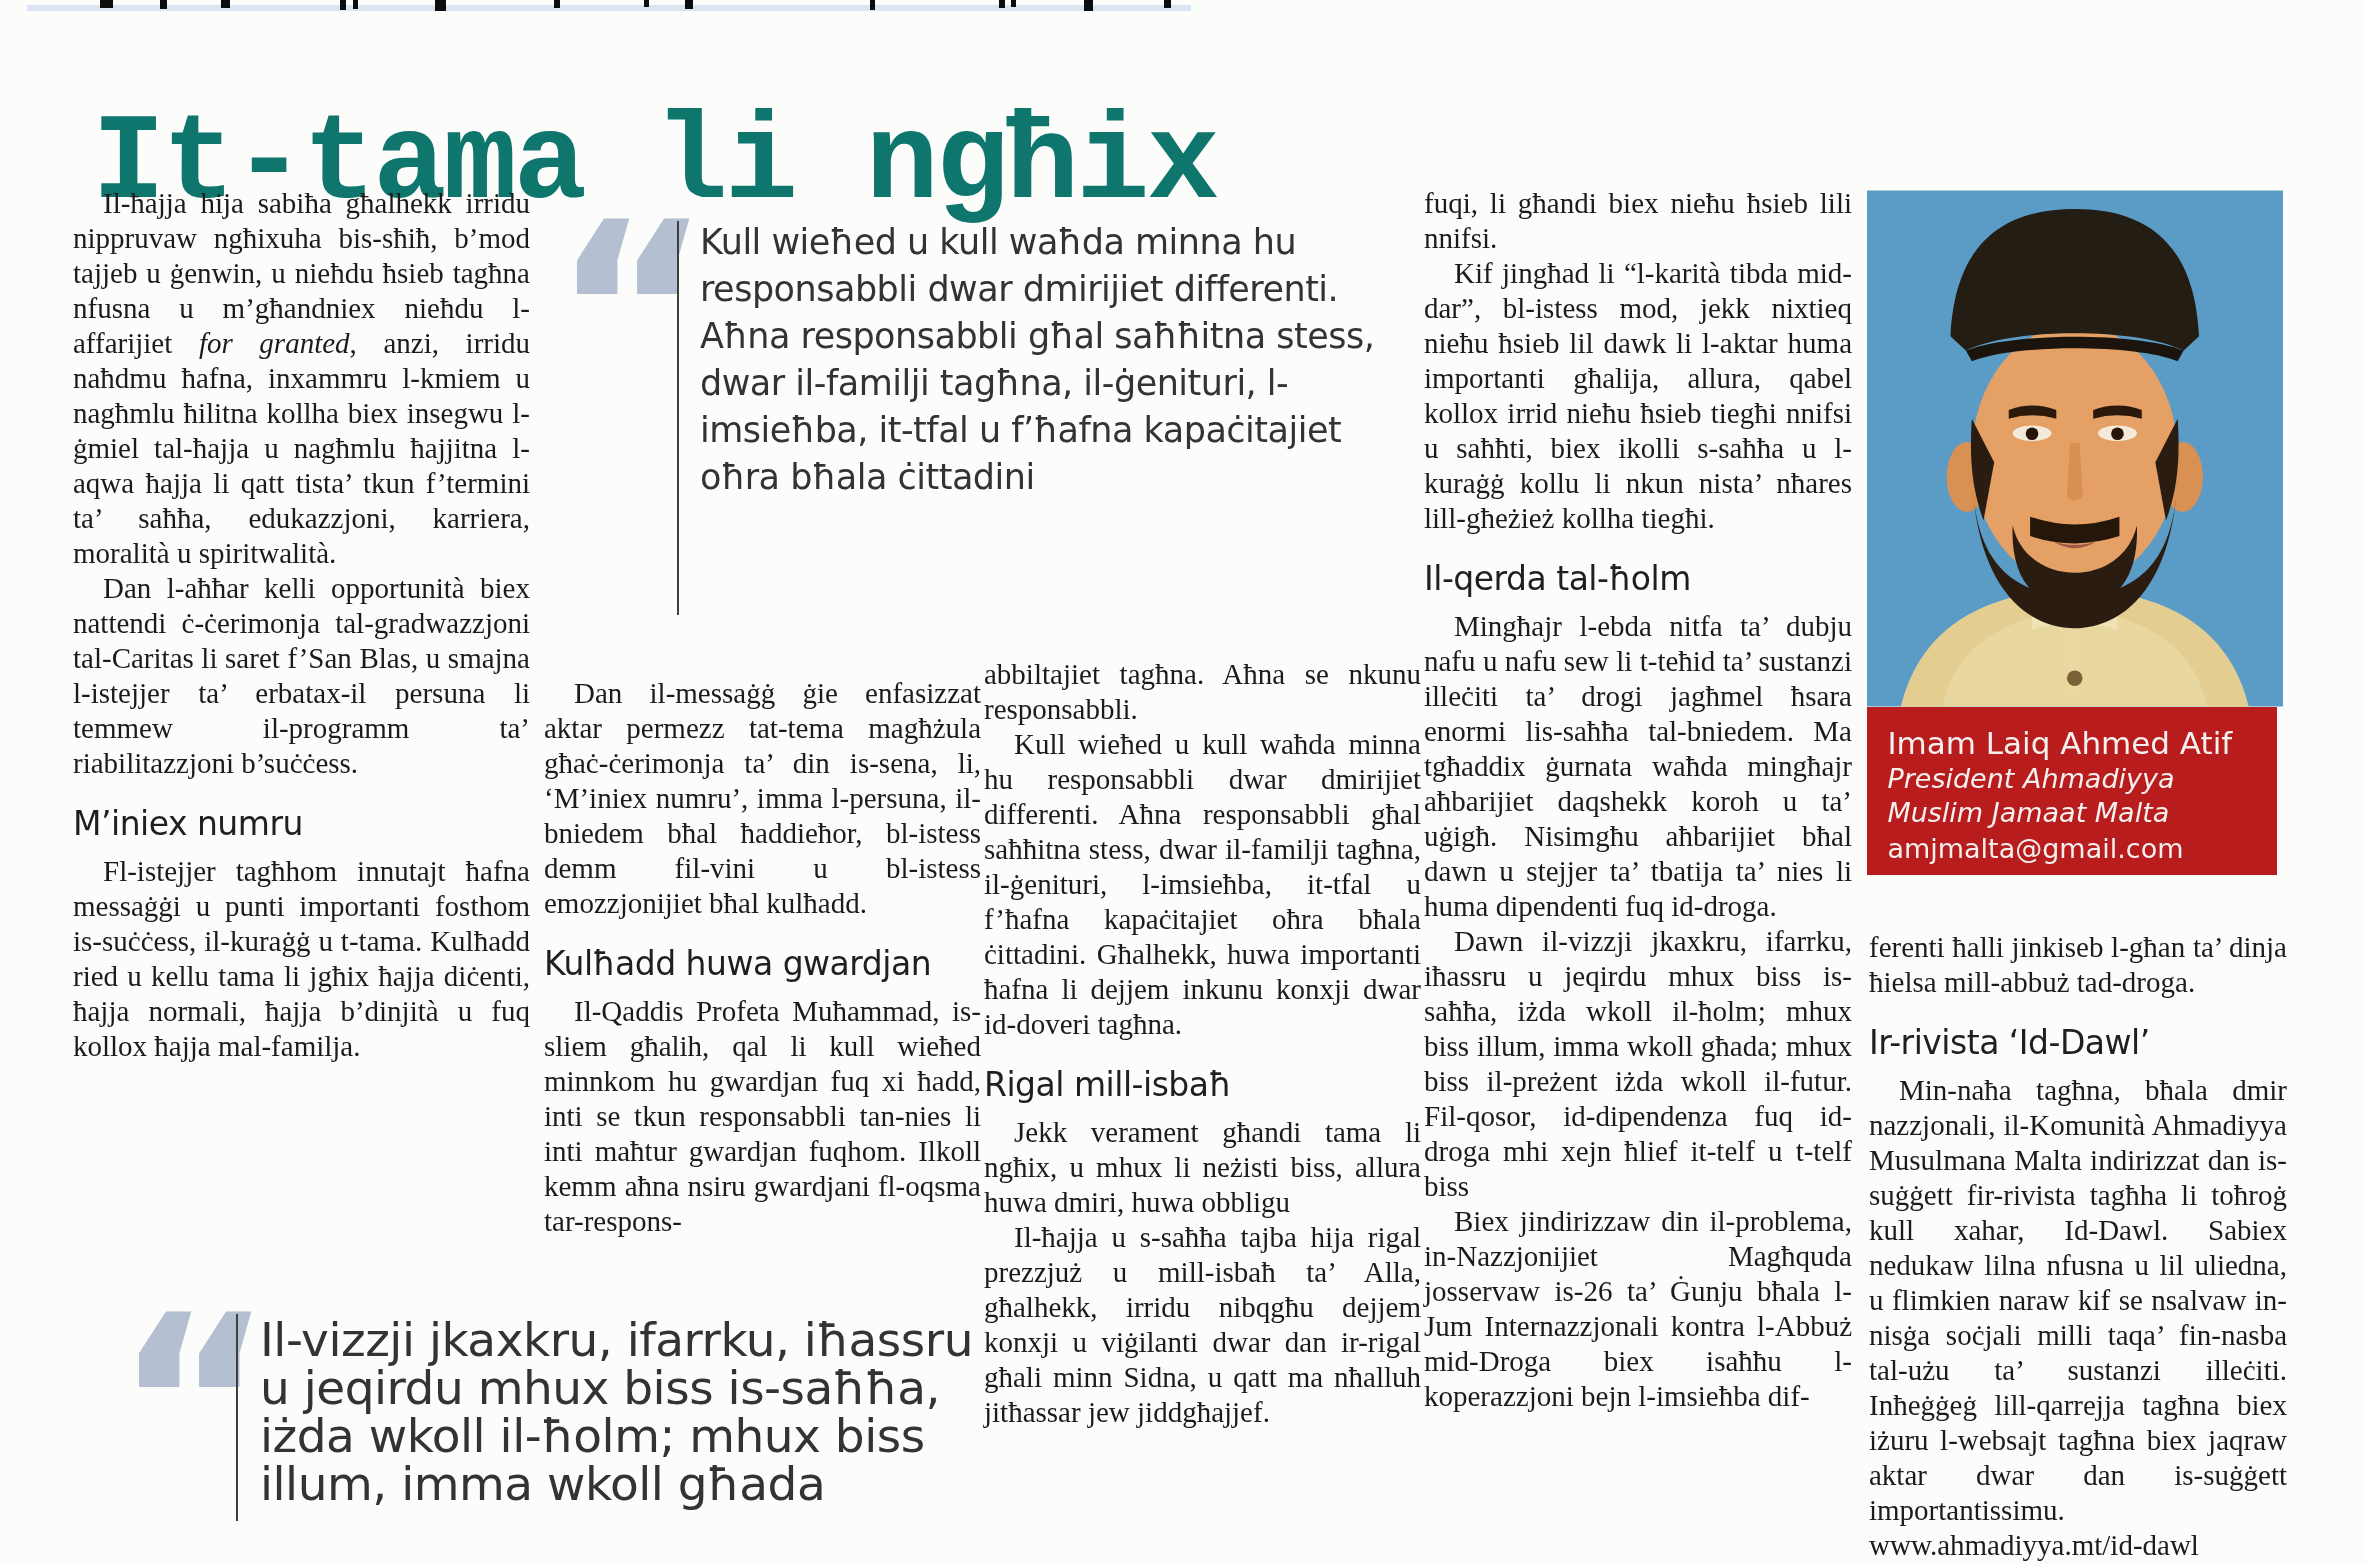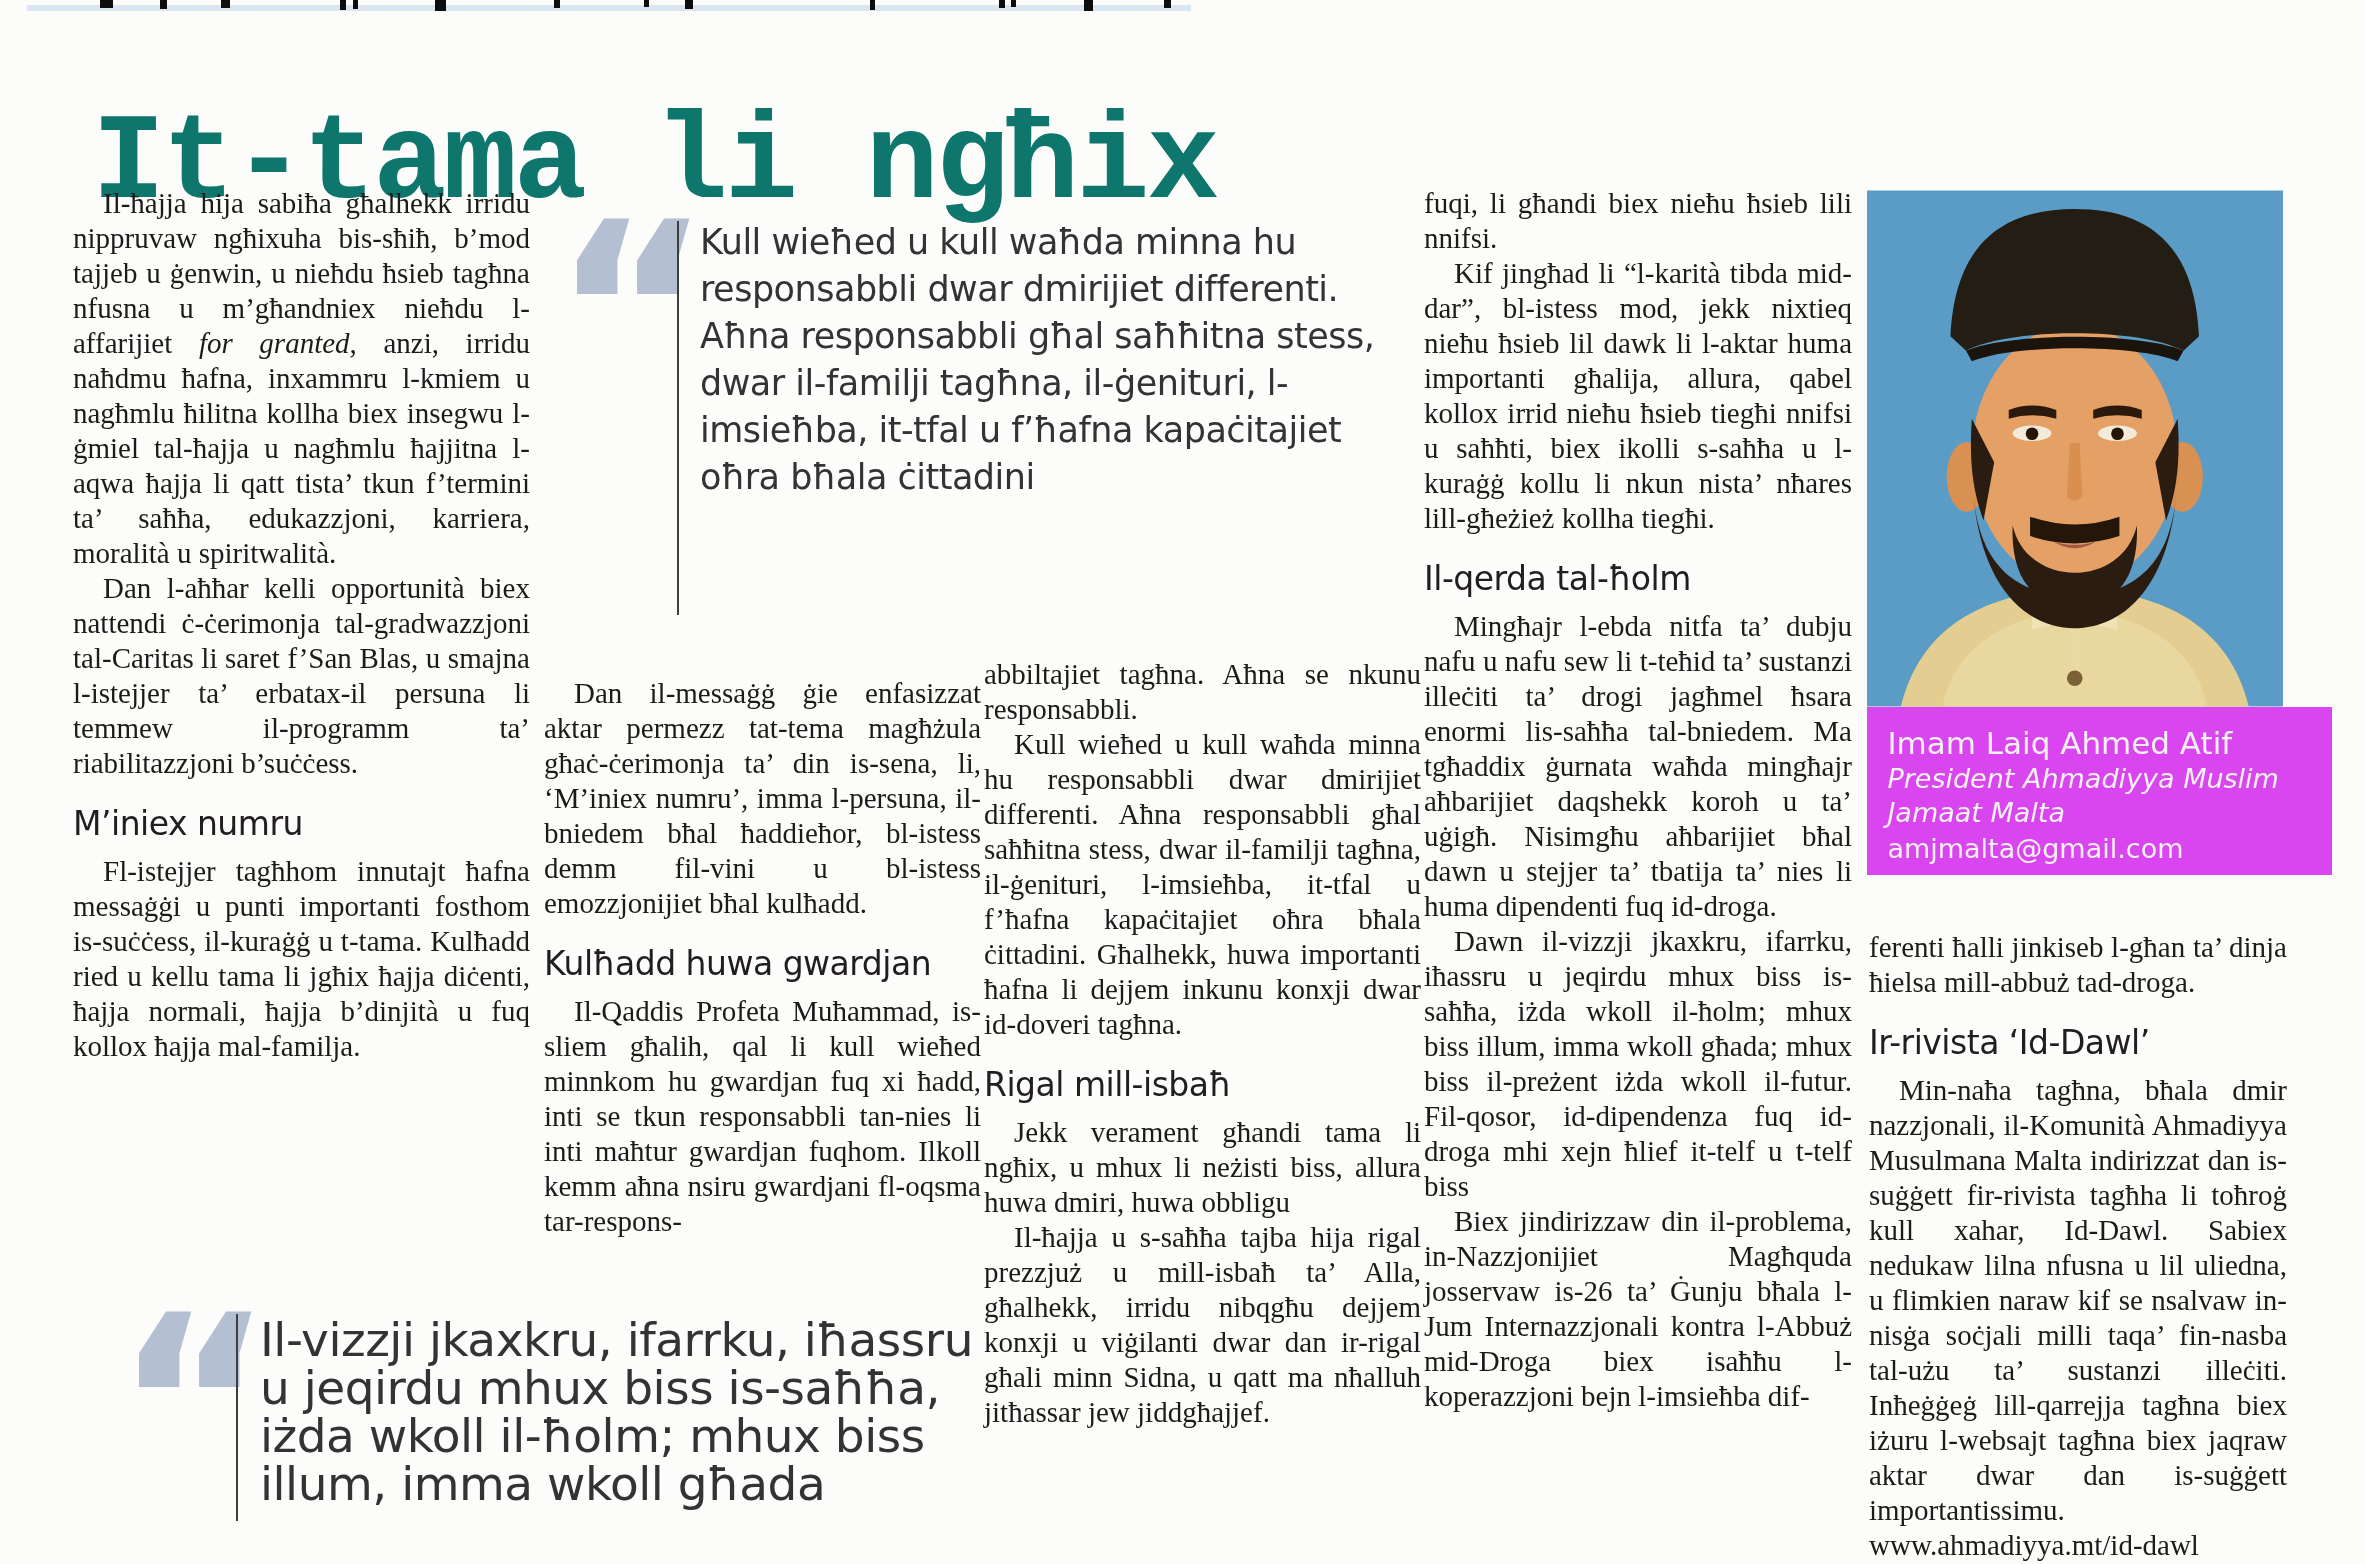--- a/index.html
+++ b/index.html
@@ -50,22 +50,22 @@
   .qtext{
     position:absolute;font-family:"DejaVu Sans","Liberation Sans",sans-serif;
     color:#333333;letter-spacing:-0.5px;
   }
   #quote1 .qtext{left:148px;top:9.7px;width:709px;font-size:35px;line-height:47px;}
   #quote2 .qtext{left:146px;top:13.6px;width:743px;font-size:47px;line-height:48px;}
   
   .figure{position:absolute;left:1867px;top:190px;width:416px;height:684px;}
   .figure svg{display:block;}
   .caption{
-    position:absolute;left:0;top:517px;width:465px;height:168px;
-    background:#d946ef;color:#f3f1ef;
+    position:absolute;left:0;top:517px;width:410px;height:168px;
+    background:#b91c1c;color:#f3f1ef;
     font-family:"DejaVu Sans","Liberation Sans",sans-serif;
     box-sizing:border-box;padding:16.5px 0 0 20.4px;
   }
   .cap-name{font-size:31px;line-height:38px;}
   .cap-role{font-size:27px;line-height:34px;font-style:italic;}
   .cap-email{font-size:27px;line-height:37px;}
 </style>
 <title>It-tama li ngħix</title></head>
 <body>
 

